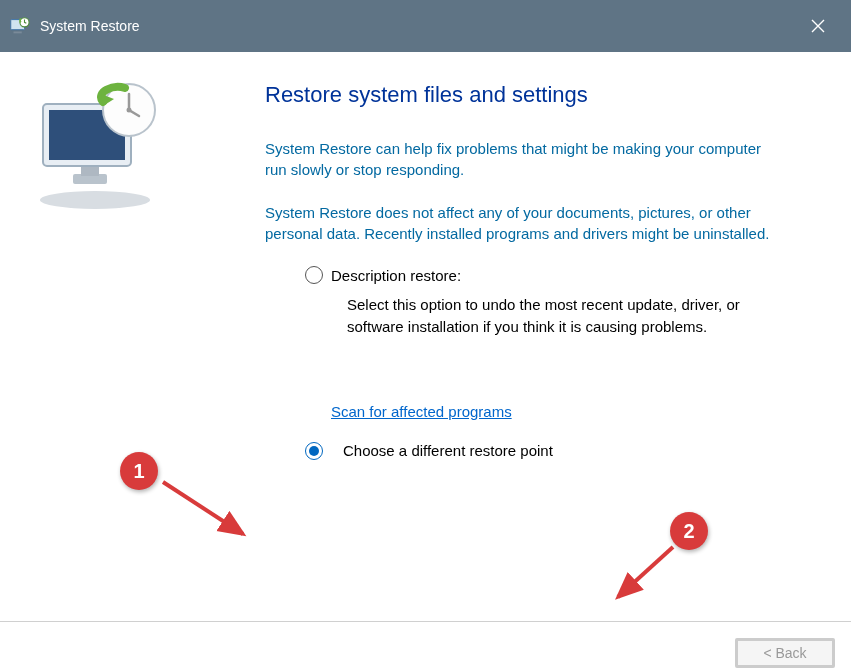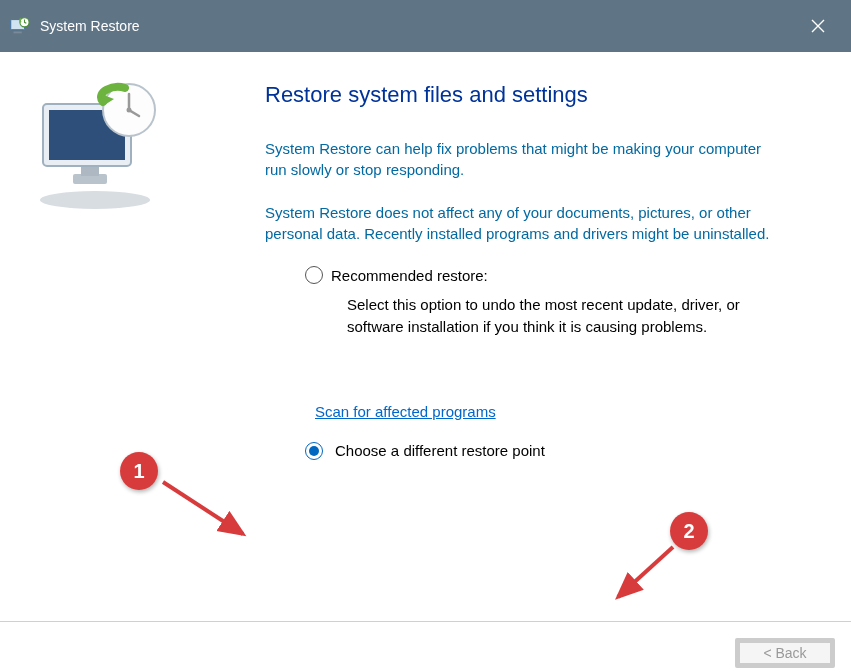--- a/index.html
+++ b/index.html
@@ -47,28 +47,28 @@
     .radio-row { display: flex; align-items: center; gap: 8px; margin-bottom: 10px; }
     .radio {
       width: 18px; height: 18px; border: 1.5px solid #555; border-radius: 50%; background: #fff;
       display: inline-flex; align-items: center; justify-content: center; flex-shrink: 0;
     }
     .radio.selected { border-color: #0067c0; }
     .radio.selected::after { content:''; width: 10px; height: 10px; border-radius: 50%; background: #0067c0; }
     .option-desc { margin-left: 42px; max-width: 440px; line-height: 1.45; margin-bottom: 40px; }
     .details { margin-left: 26px; }
     .details .line { margin-bottom: 9px; font-size: 15px; }
-    .link { color: #0066cc; text-decoration: underline; cursor: pointer; display: inline-block; margin-top: 25px; margin-left: 10px; }
-    .second-option { margin-left: 40px; margin-top: 22px; display: flex; align-items: center; gap: 12px; }
+    .link { color: #0066cc; text-decoration: underline; cursor: pointer; display: inline-block; margin-top: 25px; margin-left: 26px; }
+    .second-option { margin-left: 40px; margin-top: 22px; display: flex; align-items: center; gap: 20px; }
     .footer {
       height: 62px; display: flex; align-items: center; justify-content: flex-end;
       gap: 10px; padding-right: 16px; background: #fff;
     }
     .btn {
-      min-width: 100px; height: 30px; border: 5px solid #000000; background: #fdfdfd;
+      min-width: 100px; height: 30px; border: 3px solid #000000; background: #fdfdfd;
       color: #222; font-size: 14px; border-radius: 2px; cursor: pointer;
       display: inline-flex; align-items: center; justify-content: center;
     }
     .btn.disabled { color: #999; border-color: #ccc; background: #f5f5f5; }
     .btn.primary { border: 1.5px solid #0067c0; }
     
     .marker {
       position: absolute; width: 38px; height: 38px; border-radius: 50%;
       background: #d83b3b; color: #fff; font-size: 20px; font-weight: 600;
       display: flex; align-items: center; justify-content: center;
@@ -114,21 +114,21 @@
   </div>
 
   <div class="content">
     <h1 class="heading">Restore system files and settings</h1>
     <p class="para">System Restore can help fix problems that might be making your computer run slowly or stop responding.</p>
     <p class="para">System Restore does not affect any of your documents, pictures, or other personal data. Recently installed programs and drivers might be uninstalled.</p>
 
     <div class="option-block">
       <div class="radio-row">
         <span class="radio"></span>
-        <span>Recommended restore:</span>
+        <span>Description restore:</span>
       </div>
       <p class="option-desc">Select this option to undo the most recent update, driver, or software installation if you think it is causing problems.</p>
       <a class="link">Scan for affected programs</a>
     </div>
 
     <div class="second-option">
       <span class="radio selected"></span>
       <span>Choose a different restore point</span>
     </div>
 

